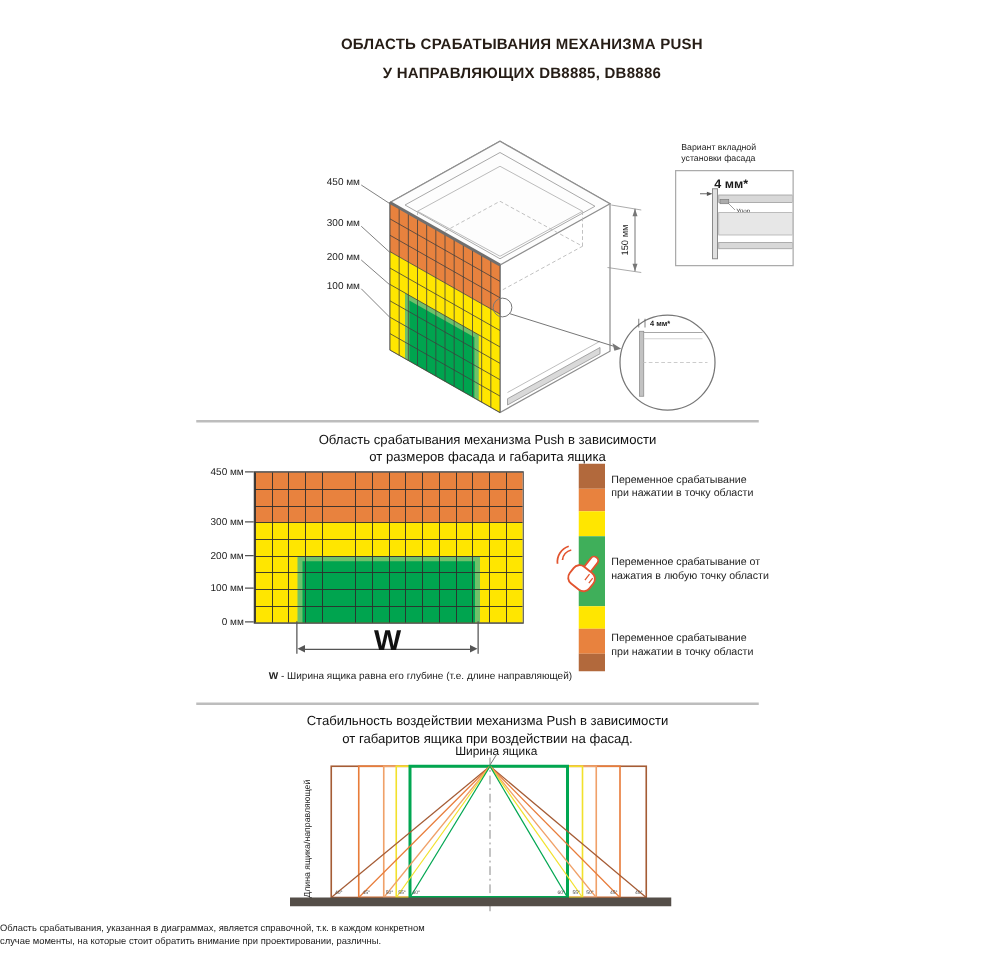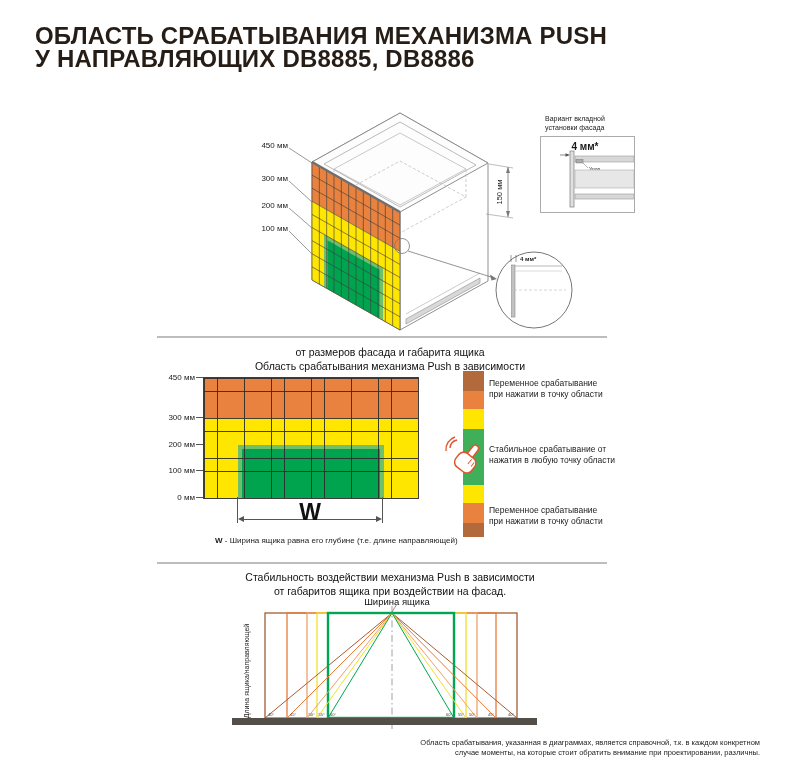--- a/index.html
+++ b/index.html
@@ -1,21 +1,21 @@
 <!DOCTYPE html>
 <html><head>
 <meta charset="utf-8">
 <style>
   html,body{margin:0;padding:0;background:#fff;}
   body{width:800px;height:768px;position:relative;overflow:hidden;
        font-family:"Liberation Sans",sans-serif;color:#231f20;}
   .abs{position:absolute;}
   
-  .page-title{top:24px;left:0;right:0;text-align:left;
-    font-size:24px;line-height:23px;font-weight:bold;color:#261d16;letter-spacing:.2px;padding-left:35px;}
+  .page-title{top:24px;left:0;right:0;text-align:center;
+    font-size:12px;line-height:23px;font-weight:bold;color:#261d16;letter-spacing:.2px;padding-left:35px;}
   
   .divider{left:157px;width:450px;height:2px;background:#bdbdbd;}
   
   .iso-dim{width:46px;text-align:right;font-size:8px;color:#222;}
   .inset-caption{left:545px;top:114px;font-size:7px;line-height:9px;color:#222;}
   .inset-box{left:540px;top:136px;width:93px;height:75px;border:1px solid #ababab;background:#fff;}
   
   .sec-title{left:0;right:20px;text-align:center;font-size:10.5px;line-height:13.5px;color:#111;}
   
   .grid-wrap{left:203px;top:377px;width:214px;height:120px;border:1px solid #3d3d3d;}
@@ -35,21 +35,21 @@
   .warrow-head{width:0;height:0;border-top:3px solid transparent;border-bottom:3px solid transparent;}
   .w-label{left:280px;top:499px;width:60px;text-align:center;font-size:23px;font-weight:bold;color:#111;}
   .w-note{left:215px;top:536px;font-size:8px;color:#222;}
   
   .lg-seg{left:463px;width:21px;}
   .lg-text{left:489px;width:170px;font-size:8.5px;line-height:10.5px;color:#222;}
   
   .width-axis{left:337px;top:596px;width:120px;text-align:center;font-size:9.5px;color:#111;}
   .depth-axis{left:243px;top:727px;width:112px;transform-origin:0 0;transform:rotate(-90deg);
     text-align:center;font-size:7px;color:#222;}
-  .footer{left:0;right:40px;top:738px;text-align:right;font-size:7.5px;line-height:10px;color:#222;}
+  .footer{left:0;right:40px;top:738px;text-align:left;font-size:7.5px;line-height:10px;color:#222;}
 </style>
 </head>
 <body>
 
 <div class="abs page-title">
   <div>ОБЛАСТЬ СРАБАТЫВАНИЯ МЕХАНИЗМА PUSH</div>
   <div>У НАПРАВЛЯЮЩИХ DB8885, DB8886</div>
 </div>
 
 <svg class="abs" style="left:230px;top:105px;" width="390" height="230" viewBox="0 0 390 230">
@@ -149,22 +149,22 @@
     <line x1="42" y1="26" x2="47" y2="31" stroke="#666" stroke-width=".5"></line>
     <text x="48" y="33.5" font-size="5" fill="#333">Упор</text>
     <rect x="34" y="33" width="59" height="18" fill="#e7e7e7" stroke="#ababab" stroke-width=".6"></rect>
     <rect x="34" y="57" width="59" height="5" fill="#d8d8d8" stroke="#999" stroke-width=".6"></rect>
   </svg>
 </div>
 
 <div class="abs divider" style="top:336px;"></div>
 
 <div class="abs sec-title" style="top:346px;">
+  <div>Область срабатывания механизма Push в зависимости</div>
   <div>от размеров фасада и габарита ящика</div>
-  <div>Область срабатывания механизма Push в зависимости</div>
 </div>
 
 <div class="abs grid-wrap">
   <div class="band orange"></div>
   <div class="band yellow"></div>
   <div class="green-light"></div>
   <div class="green-dark"></div>
   <div class="gridlines"></div>
 </div>
 
@@ -204,21 +204,21 @@
     <line x1="26" y1="20" x2="26" y2="26" stroke="#E2542F" stroke-width="1"></line>
     <line x1="30" y1="21" x2="30" y2="26" stroke="#E2542F" stroke-width="1"></line>
   </g>
 </svg>
 
 <div class="abs lg-text" style="top:378px;">
   <div>Переменное срабатывание</div>
   <div>при нажатии в точку области</div>
 </div>
 <div class="abs lg-text" style="top:444px;">
-  <div>Стабильное срабатывание от</div>
+  <div>Переменное срабатывание от</div>
   <div>нажатия в любую точку области</div>
 </div>
 <div class="abs lg-text" style="top:505px;">
   <div>Переменное срабатывание</div>
   <div>при нажатии в точку области</div>
 </div>
 
 <div class="abs divider" style="top:562px;"></div>
 
 <div class="abs sec-title" style="top:571px;">

